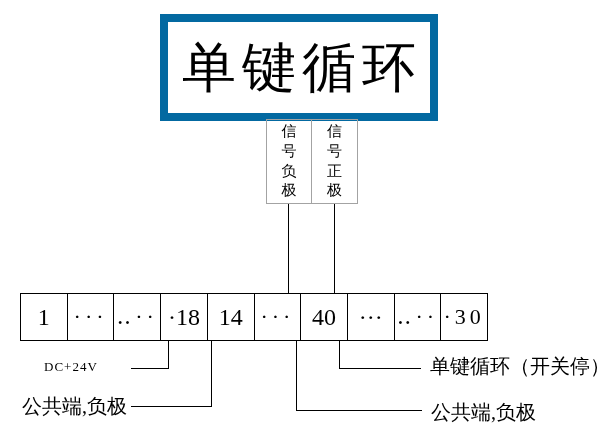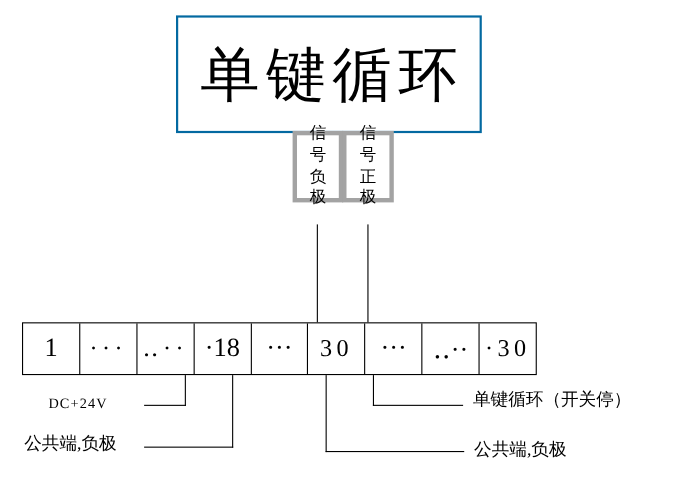--- a/index.html
+++ b/index.html
@@ -15,39 +15,39 @@
     font-family: "Liberation Serif", "DejaVu Serif", serif;
     color: #000000;
     overflow: hidden;
   }
   
   .title-box {
     position: absolute;
     left: 160px; top: 14px;
     width: 278px; height: 107px;
     box-sizing: border-box;
-    border: 2px solid #0369a1;
+    border: 8px solid #0369a1;
     display: flex;
     align-items: center;
     justify-content: center;
   }
   .title-box .title-text {
     font-size: 54px;
     letter-spacing: 6px;
     white-space: nowrap;
     line-height: 1;
     padding-left: 6px; 
   }
   
   .signal-box {
     position: absolute;
     top: 119px;
-    height: 65px;
+    height: 85px;
     box-sizing: border-box;
-    border: 4px solid #a3a3a3;
+    border: 1px solid #a3a3a3;
     display: flex;
     align-items: center;
     justify-content: center;
   }
   .signal-box.neg { left: 266px; width: 46px; }
   .signal-box.pos { left: 311px; width: 47px; }
   .vtext {
     display: inline-block;
     width: 1.05em;
     word-break: break-all;
@@ -84,21 +84,21 @@
   
   .cell:nth-child(2), .cell:nth-child(3),
   .cell:nth-child(6), .cell:nth-child(9),
   .cell:nth-child(10) {
     letter-spacing: 4px;
     font-size: 22px;
   }
   
   .annotation {
     position: absolute;
-    font-size: 16px;
+    font-size: 20px;
     white-space: nowrap;
     line-height: 1;
   }
   .annotation.dc24v { left: 44px; top: 360px; font-size: 13px; letter-spacing: 1px; }
   .annotation.common-left { left: 22px; top: 396px; }
   .annotation.onekey { left: 430px; top: 356px; }
   .annotation.common-right { left: 431px; top: 402px; }
 </style>
 </head>
 <body>
@@ -117,22 +117,23 @@
   </div>
 
   <div class="wire" style="left:288px; top:204px; width:1px; height:89px;"></div>
   <div class="wire" style="left:334px; top:204px; width:1px; height:89px;"></div>
 
   <div class="strip">
     <div class="cell">1</div>
     <div class="cell">···</div>
     <div class="cell">‥··</div>
     <div class="cell">·18</div>
+    <div class="cell">14</div>
     <div class="cell">···</div>
-    <div class="cell">30</div>
+    <div class="cell">40</div>
     <div class="cell">···</div>
     <div class="cell">‥··</div>
     <div class="cell">·30</div>
   </div>
 
   <div class="wire" style="left:168px; top:341px; width:1px; height:28px;"></div>
   <div class="wire" style="left:131px; top:368px; width:38px; height:1px;"></div>
 
   <div class="wire" style="left:211px; top:341px; width:1px; height:66px;"></div>
   <div class="wire" style="left:131px; top:406px; width:81px; height:1px;"></div>

